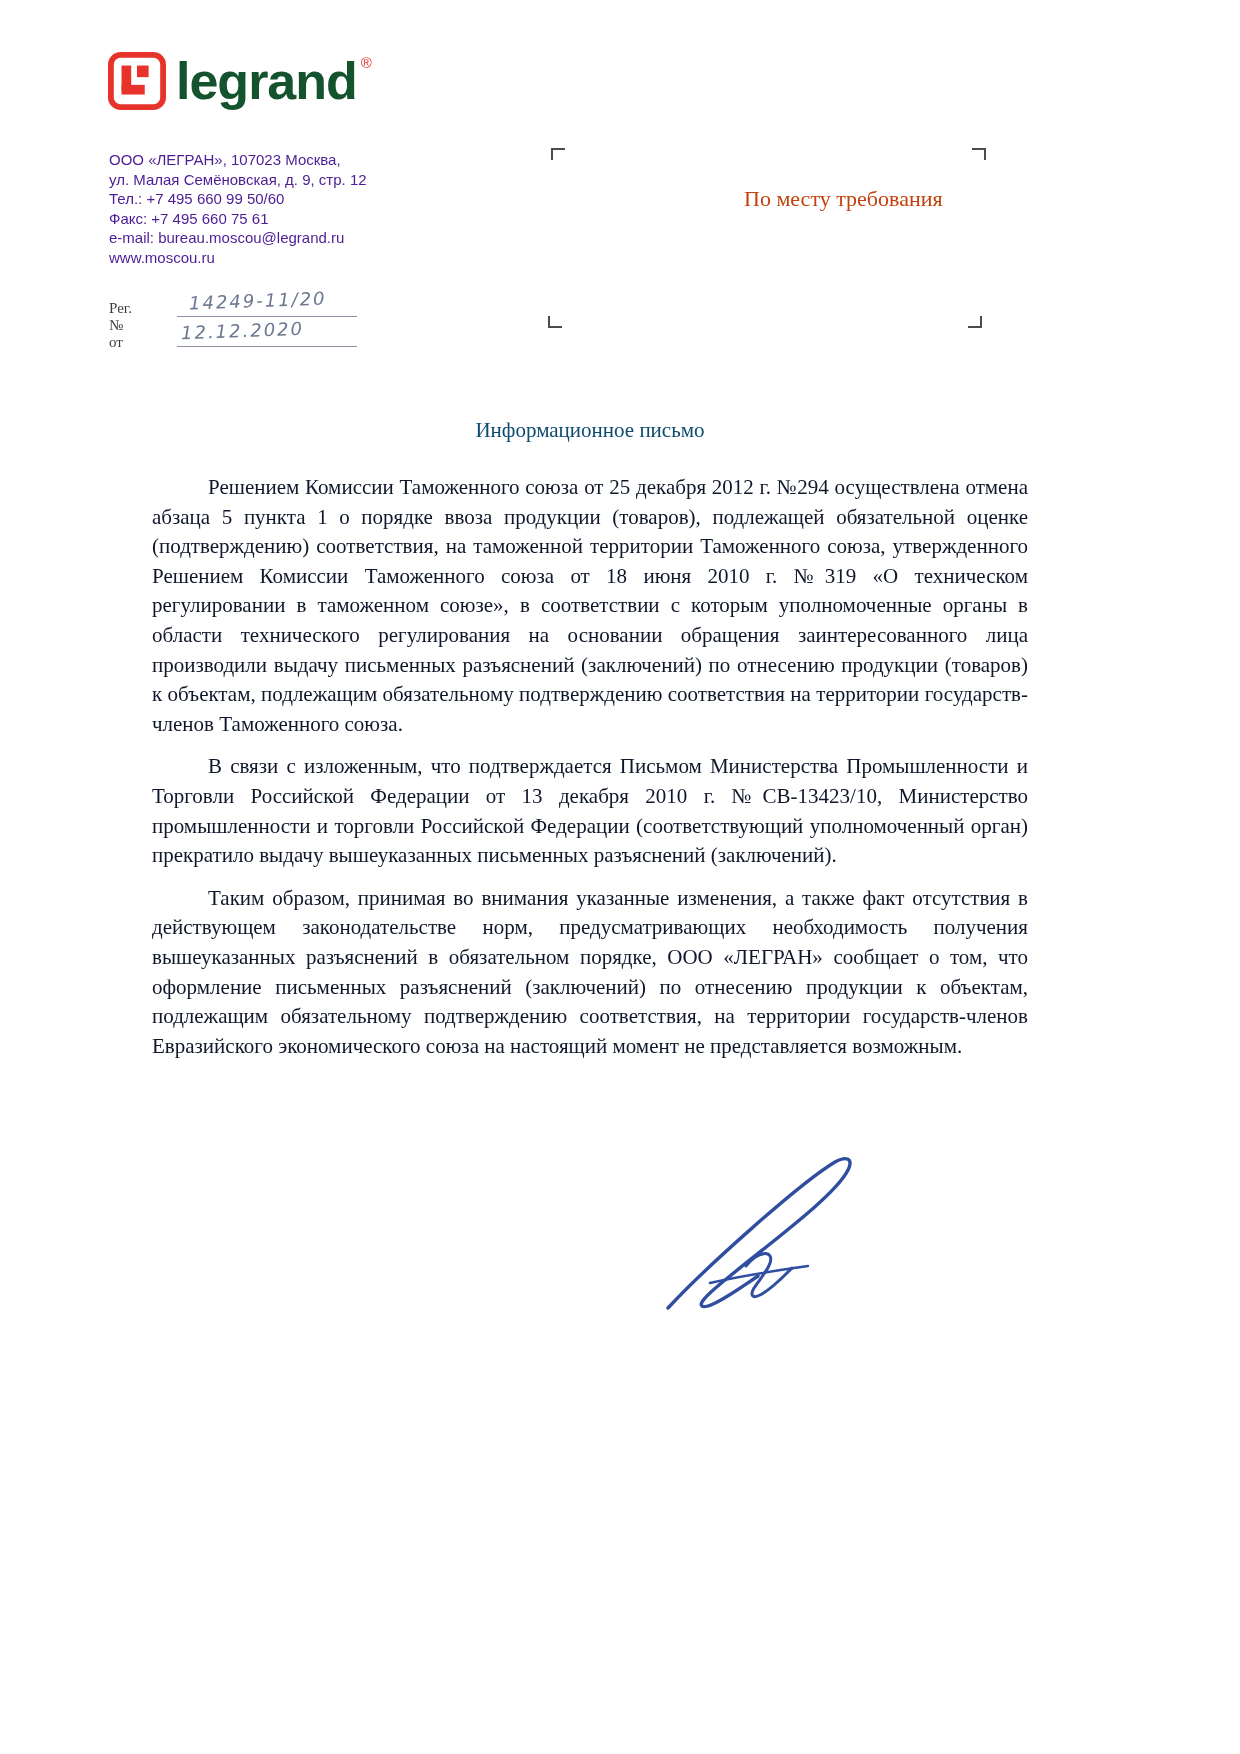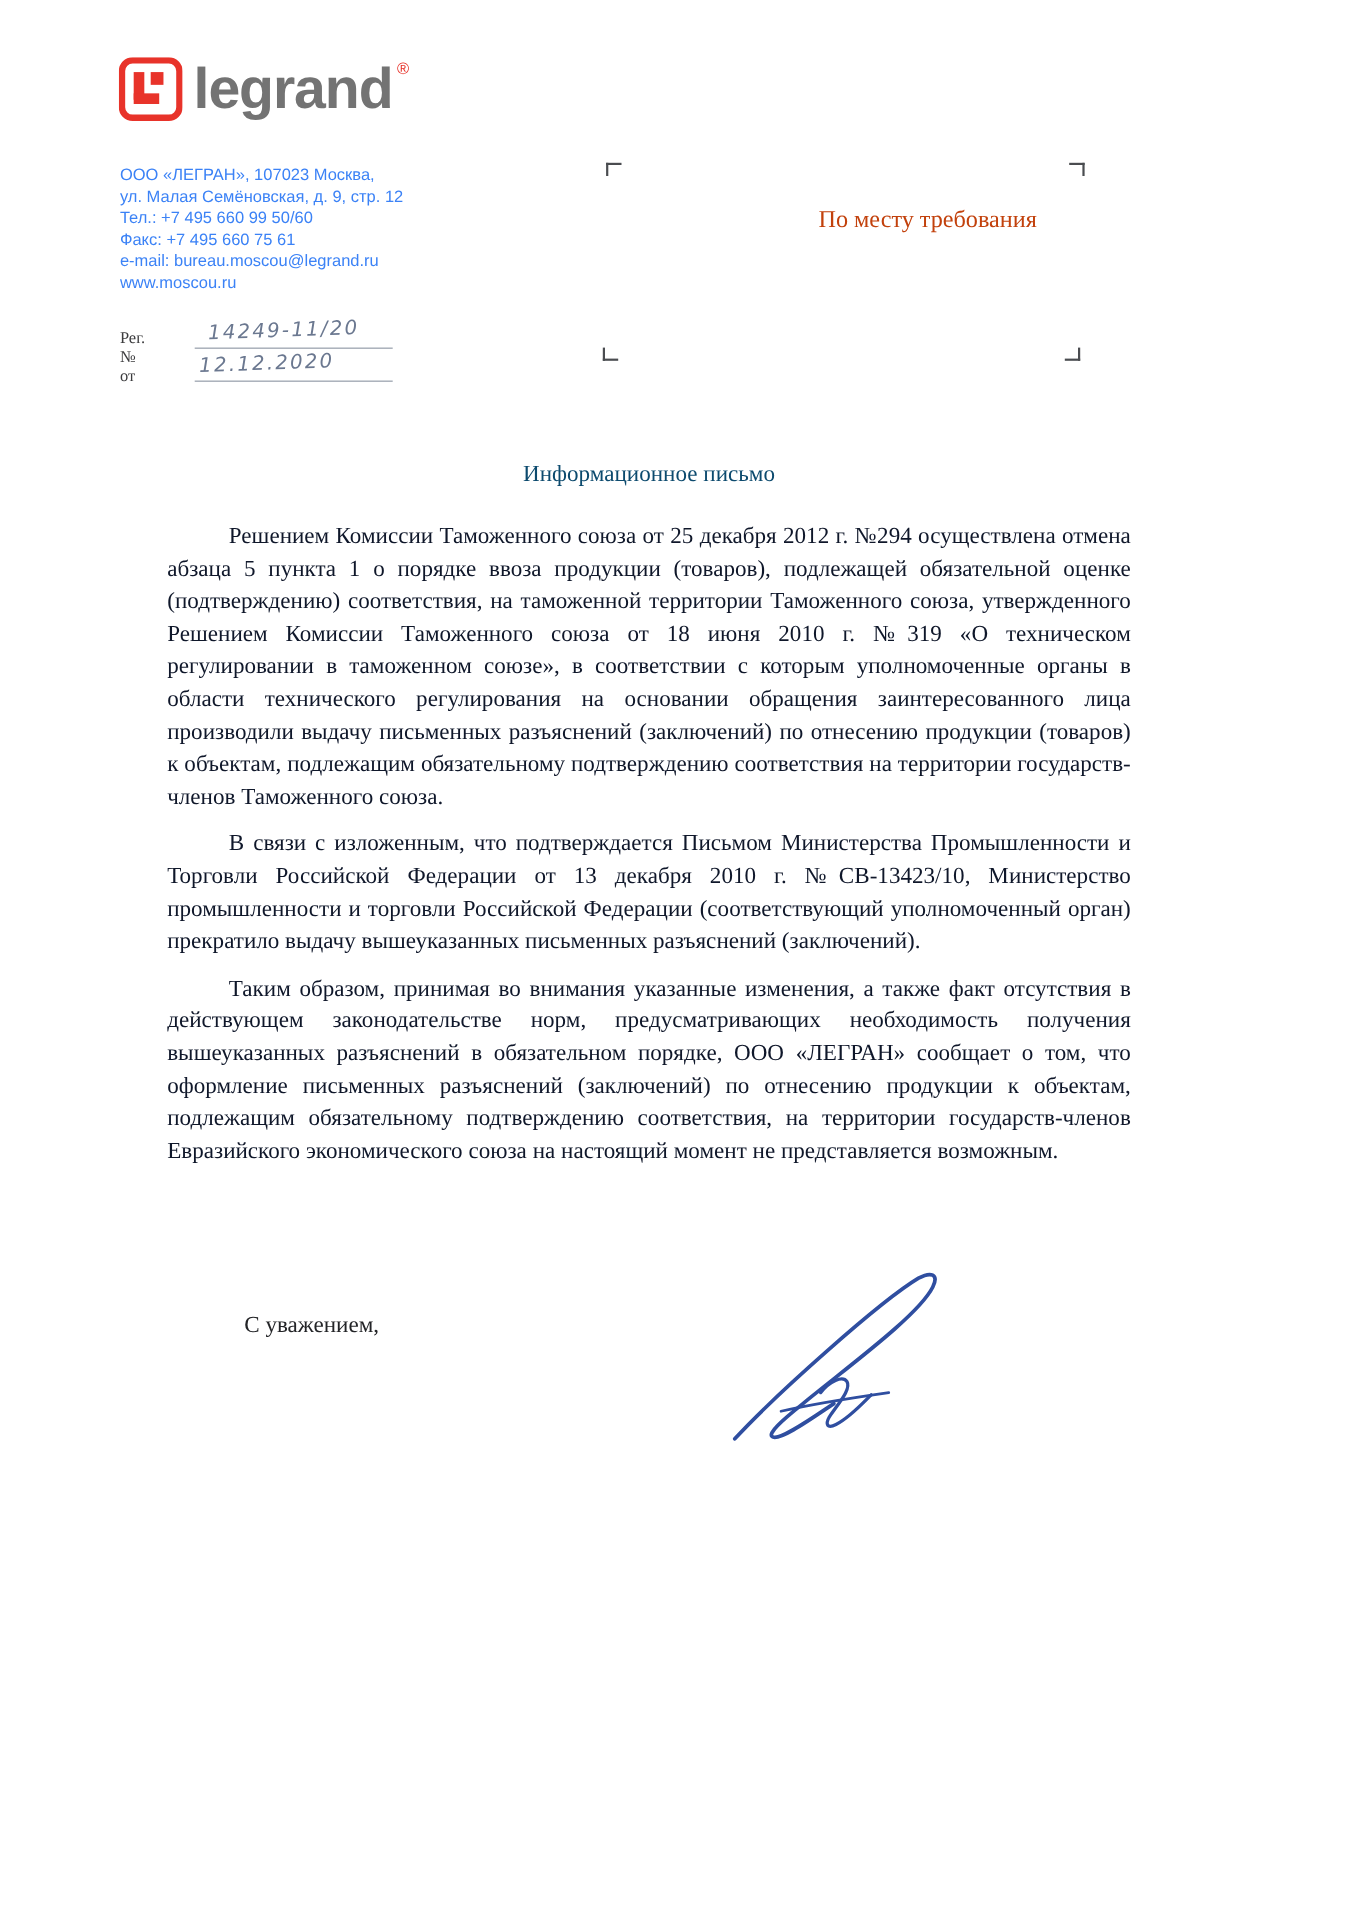--- a/index.html
+++ b/index.html
@@ -23,39 +23,39 @@
     display: flex;
     align-items: flex-start;
   }
   .logo-mark { width: 58px; height: 58px; margin-right: 10px; }
   .logo-word {
     font-family: "Liberation Sans", sans-serif;
     font-weight: 700;
     font-size: 52px;
     line-height: 58px;
     letter-spacing: -1px;
-    color: #737373;
+    color: #14532d;
   }
   .logo-reg {
     font-family: "Liberation Sans", sans-serif;
     font-size: 15px;
     color: #e8332a;
     margin-left: 4px;
     margin-top: 2px;
   }
 
   
   .sender {
     position: absolute;
     left: 109px;
     top: 150px;
     font-family: "Liberation Sans", sans-serif;
     font-size: 15px;
     line-height: 19.5px;
-    color: #3b82f6;
+    color: #4c1d95;
   }
   .sender div { white-space: nowrap; }
 
   
   .reg-block {
     position: absolute;
     left: 109px;
     top: 288px;
     font-family: "Liberation Sans", sans-serif;
     font-size: 15px;
@@ -192,21 +192,20 @@
   <div class="recipient">По месту требования</div>
 
   <div class="body-col">
     <div class="letter-title">Информационное письмо</div>
     <p class="para">Решением Комиссии Таможенного союза от 25 декабря 2012 г. №294 осуществлена отмена абзаца 5 пункта 1 о порядке ввоза продукции (товаров), подлежащей обязательной оценке (подтверждению) соответствия, на таможенной территории Таможенного союза, утвержденного Решением Комиссии Таможенного союза от 18 июня 2010 г. №319 «О техническом регулировании в таможенном союзе», в соответствии с которым уполномоченные органы в области технического регулирования на основании обращения заинтересованного лица производили выдачу письменных разъяснений (заключений) по отнесению продукции (товаров) к объектам, подлежащим обязательному подтверждению соответствия на территории государств-членов Таможенного союза.</p>
     <p class="para">В связи с изложенным, что подтверждается Письмом Министерства Промышленности и Торговли Российской Федерации от 13 декабря 2010 г. №СВ-13423/10, Министерство промышленности и торговли Российской Федерации (соответствующий уполномоченный орган) прекратило выдачу вышеуказанных письменных разъяснений (заключений).</p>
     <p class="para">Таким образом, принимая во внимания указанные изменения, а также факт отсутствия в действующем законодательстве норм, предусматривающих необходимость получения вышеуказанных разъяснений в обязательном порядке, ООО «ЛЕГРАН» сообщает о том, что оформление письменных разъяснений (заключений) по отнесению продукции к объектам, подлежащим обязательному подтверждению соответствия, на территории государств-членов Евразийского экономического союза на настоящий момент не представляется возможным.</p>
   </div>
 
   <div class="closing">
-    <div class="salutation">С уважением,</div>
   </div>
 
   <svg class="signature-svg" viewBox="0 0 240 175">
     <path d="M 18 160 C 55 120, 150 35, 185 14 C 196 8, 204 10, 198 22 C 185 48, 120 95, 80 128 C 60 144, 48 155, 52 158 C 58 163, 90 140, 108 128" fill="none" stroke="#2f4ea0" stroke-width="3.4" stroke-linecap="round"></path>
     <path d="M 96 118 C 104 108, 116 102, 120 108 C 124 115, 112 128, 104 140 C 100 147, 102 151, 110 147 C 122 141, 134 128, 142 120" fill="none" stroke="#2f4ea0" stroke-width="3" stroke-linecap="round"></path>
     <path d="M 60 135 C 90 128, 130 122, 158 118" fill="none" stroke="#2f4ea0" stroke-width="2.4" stroke-linecap="round"></path>
   </svg>
 
 </div>
 

